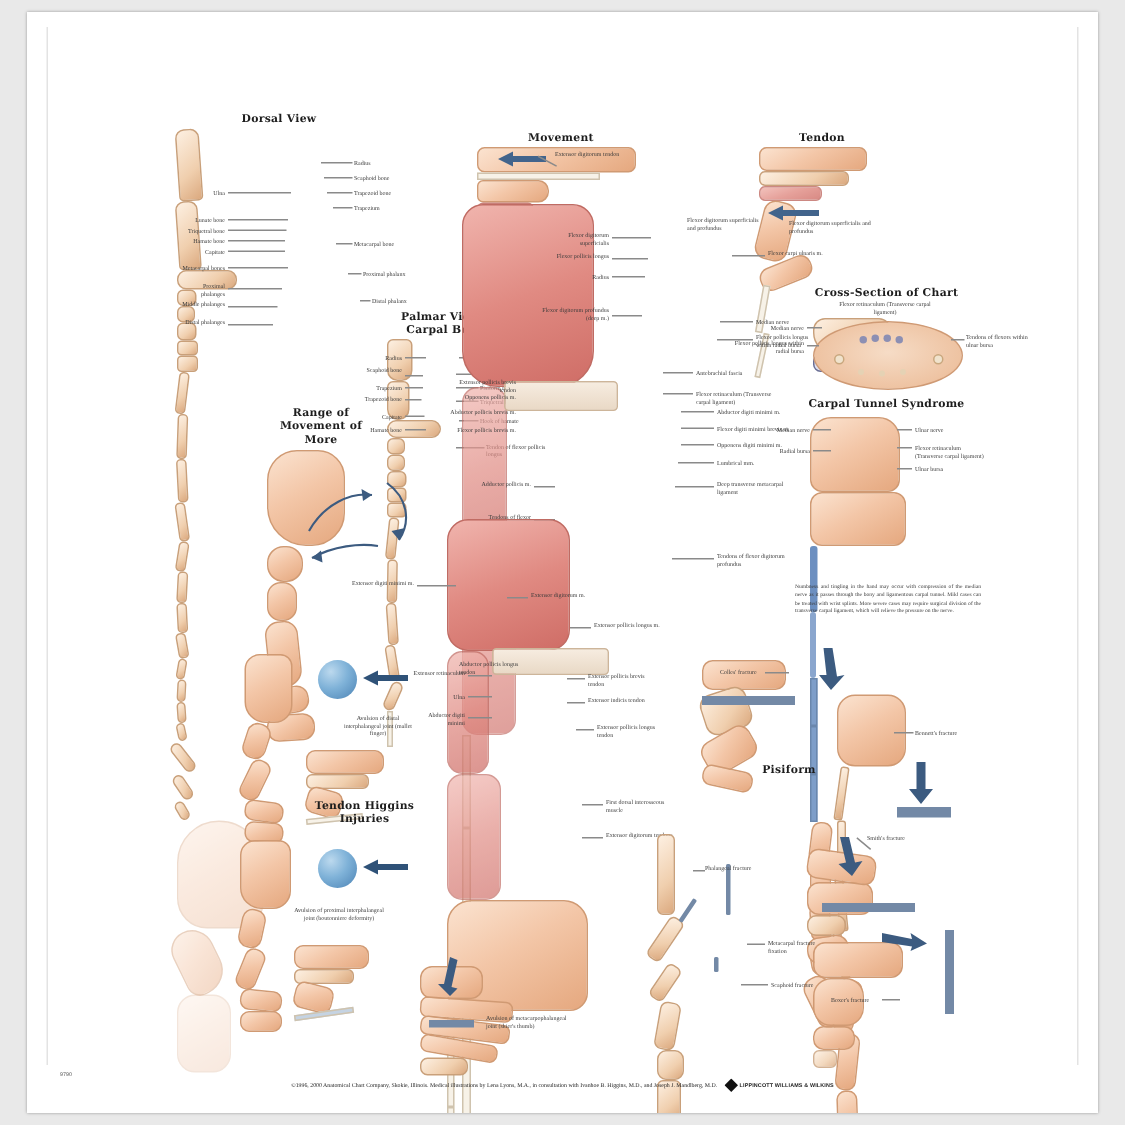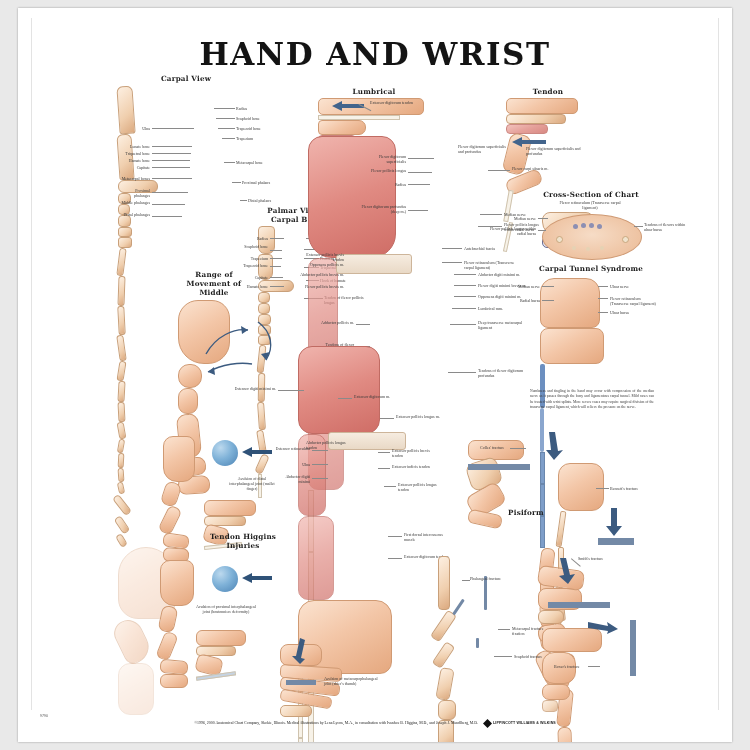--- a/index.html
+++ b/index.html
@@ -107,23 +107,22 @@
     border:.6px solid #cf9a74;
   }
   .dot{position:absolute;border-radius:50%;}
 </style>
 </head>
 <body>
 
 <div class="poster">
   <div class="inner-border"></div>
 
-  <div class="title">HAND AND WRIST</div>
-
-  <div class="sec-title" style="left:128px;top:66px;width:80px;">Carpal View</div>
+
+  <div class="sec-title" style="left:128px;top:66px;width:80px;">Dorsal View</div>
 
   <div class="art" style="left:100px;top:78px;width:180px;height:130px;">
 
     <div class="bone" style="left:88px;top:0px;width:14px;height:46px;border-radius:6px 6px 3px 3px;transform:rotate(-4deg);"></div>
     <div class="bone" style="left:104px;top:0px;width:13px;height:44px;border-radius:6px 6px 3px 3px;transform:rotate(-4deg);"></div>
 
     <div class="bone" style="left:86px;top:44px;width:38px;height:11px;border-radius:6px;"></div>
     <div class="bone" style="left:88px;top:53px;width:11px;height:9px;border-radius:4px;"></div>
     <div class="bone" style="left:99px;top:53px;width:10px;height:9px;border-radius:4px;"></div>
     <div class="bone" style="left:109px;top:52px;width:11px;height:10px;border-radius:4px;"></div>
@@ -181,21 +180,21 @@
   <div class="leader" style="left:200px;top:120px;width:17px;"></div>
   <div class="lbl" style="left:218px;top:128px;width:42px;">Trapezium</div>
   <div class="leader" style="left:204px;top:130px;width:13px;"></div>
   <div class="lbl" style="left:218px;top:152px;width:44px;">Metacarpal bone</div>
   <div class="leader" style="left:206px;top:154px;width:11px;"></div>
   <div class="lbl" style="left:224px;top:172px;width:44px;">Proximal phalanx</div>
   <div class="leader" style="left:214px;top:174px;width:9px;"></div>
   <div class="lbl" style="left:230px;top:190px;width:42px;">Distal phalanx</div>
   <div class="leader" style="left:222px;top:192px;width:7px;"></div>
 
-  <div class="sec-title" style="left:326px;top:79px;width:60px;">Lumbrical</div>
+  <div class="sec-title" style="left:326px;top:79px;width:60px;">Movement</div>
   <div class="art" style="left:300px;top:90px;width:160px;height:70px;">
     <div class="skin" style="left:10px;top:18px;width:104px;height:15px;border-radius:5px;"></div>
     <div class="tendon" style="left:30px;top:20px;width:80px;height:3px;"></div>
     <div class="skin" style="left:104px;top:17px;width:46px;height:13px;border-radius:4px 7px 7px 4px;"></div>
     <div class="muscle" style="left:24px;top:28px;width:36px;height:9px;border-radius:4px;opacity:.85;"></div>
     <div class="skin" style="left:40px;top:33px;width:26px;height:30px;border-radius:8px 8px 12px 12px;transform:rotate(6deg);"></div>
     <div class="tendon" style="left:50px;top:25px;width:34px;height:2px;transform:rotate(24deg);"></div>
     <div class="tendon" style="left:52px;top:27px;width:32px;height:2px;transform:rotate(32deg);"></div>
     <div class="vessel" style="left:18px;top:31px;width:34px;height:1px;transform:rotate(6deg);opacity:.7;"></div>
   </div>
@@ -257,21 +256,21 @@
   <div class="leader" style="left:286px;top:241px;width:15px;"></div>
   <div class="lbl" style="left:302px;top:248px;width:38px;">Pisiform bone</div>
   <div class="leader" style="left:286px;top:250px;width:15px;"></div>
   <div class="lbl" style="left:302px;top:257px;width:34px;">Triquetral bone</div>
   <div class="leader" style="left:286px;top:259px;width:15px;"></div>
   <div class="lbl" style="left:302px;top:270px;width:32px;">Hook of hamate</div>
   <div class="leader" style="left:288px;top:272px;width:13px;"></div>
   <div class="lbl" style="left:306px;top:287px;width:46px;">Tendon of flexor pollicis longus</div>
   <div class="leader" style="left:286px;top:290px;width:19px;"></div>
 
-  <div class="sec-title" style="left:160px;top:262px;width:72px;">Range of Movement of Middle</div>
+  <div class="sec-title" style="left:160px;top:262px;width:72px;">Range of Movement of More</div>
   <div class="art" style="left:160px;top:292px;width:100px;height:86px;">
     <div class="skin" style="left:10px;top:18px;width:50px;height:62px;border-radius:20px 18px 22px 26px;"></div>
     <div class="skin" style="left:14px;top:10px;width:22px;height:22px;border-radius:11px;"></div>
     <div class="skin" style="left:34px;top:8px;width:18px;height:24px;border-radius:9px;"></div>
     <div class="skin" style="left:44px;top:22px;width:20px;height:42px;border-radius:10px 10px 12px 12px;transform:rotate(-6deg);"></div>
     <div class="skin" style="left:8px;top:34px;width:26px;height:16px;border-radius:8px;transform:rotate(-10deg);"></div>
     <div class="skin" style="left:8px;top:48px;width:30px;height:16px;border-radius:8px;transform:rotate(-4deg);"></div>
   </div>
   <svg style="position:absolute;left:182px;top:298px;" width="80" height="70">
     <path d="M6,48 C16,30 34,22 48,24" stroke="#3c5b80" stroke-width="1.4" fill="none"></path>

